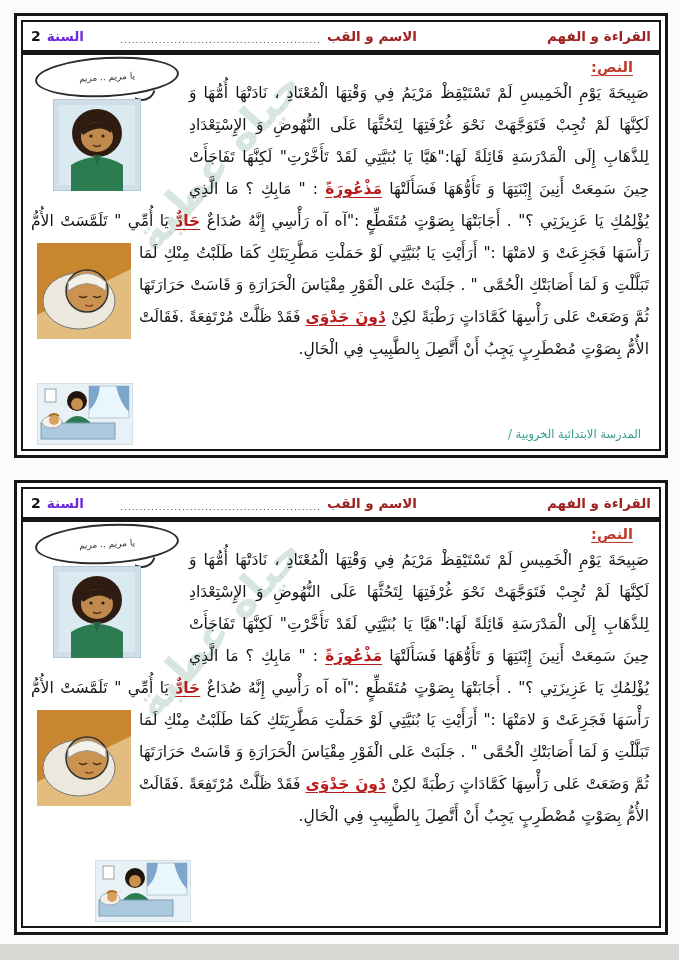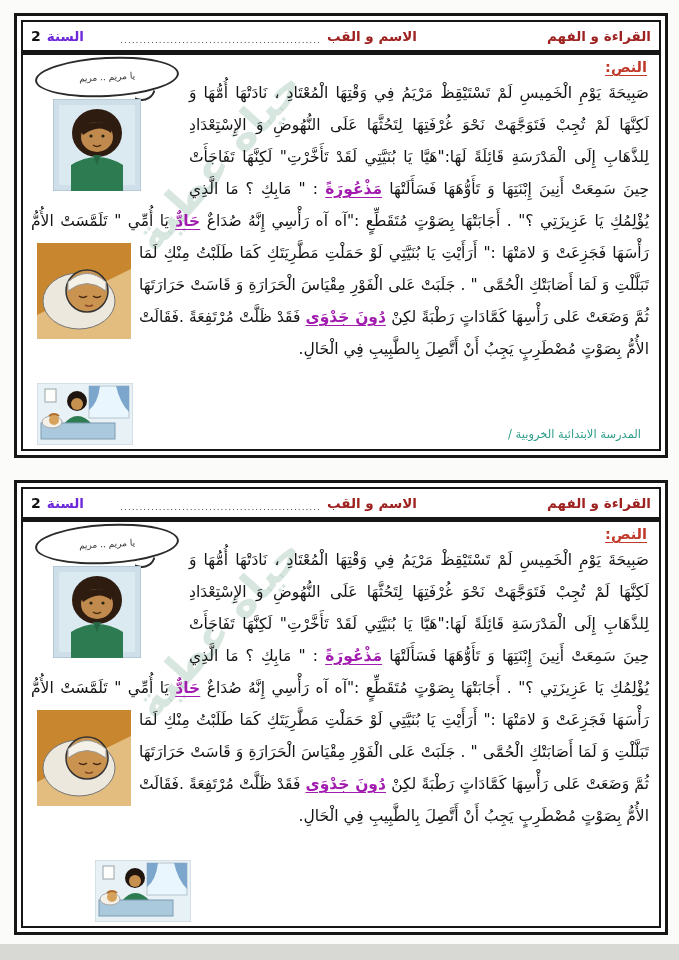--- a/index.html
+++ b/index.html
@@ -30,28 +30,28 @@
     display:flex;flex-direction:column;overflow:hidden;background:#fff;
   }
   .watermark{
     position:absolute;z-index:1;top:130px;left:-30px;width:360px;
     transform:rotate(-48deg);transform-origin:center;
     font-size:44px;letter-spacing:8px;color:rgba(126,173,152,.30);
     pointer-events:none;white-space:nowrap;direction:rtl;font-weight:bold;
   }
   .nass{
     color:#c0392b;font-weight:bold;font-size:14.5px;z-index:2;
-    text-decoration:underline;text-underline-offset:3px;margin:2px 2px 0 0;
+    text-decoration:underline;text-underline-offset:3px;margin:2px 16px 0 0;
   }
   .story{
     margin:2px 0 0 0;z-index:2;position:relative;
     font-size:15.5px;line-height:32px;text-align:justify;color:#141414;
   }
   .seg{white-space:normal;}
-  .hl{color:#a21caf;font-weight:bold;text-decoration:underline;text-underline-offset:3px;}
+  .hl{color:#b91c1c;font-weight:bold;text-decoration:underline;text-underline-offset:3px;}
   .float1{float:left;width:152px;height:136px;margin:-20px 6px 2px 0;position:relative;}
   .bubble{
     position:absolute;top:0;left:4px;width:140px;height:36px;
     border:2px solid #2b2b2b;border-radius:50%;display:flex;align-items:center;
     justify-content:center;font-size:9px;color:#333;transform:rotate(-3deg);background:#fff;
   }
   .bubble::after{
     content:"";position:absolute;bottom:-9px;right:24px;width:16px;height:12px;
     border-bottom:2px solid #2b2b2b;border-right:2px solid #2b2b2b;
     border-bottom-right-radius:14px;transform:rotate(18deg);background:transparent;

